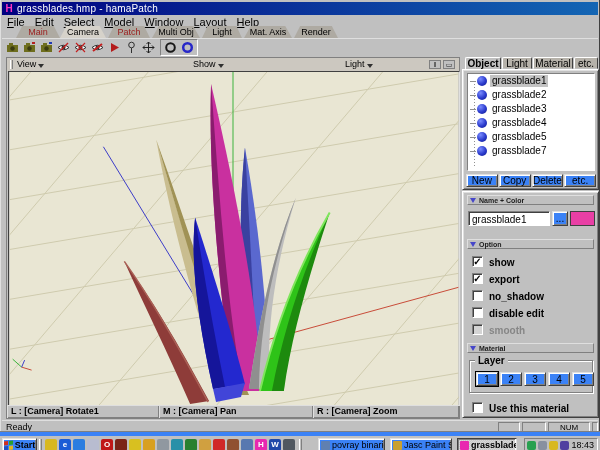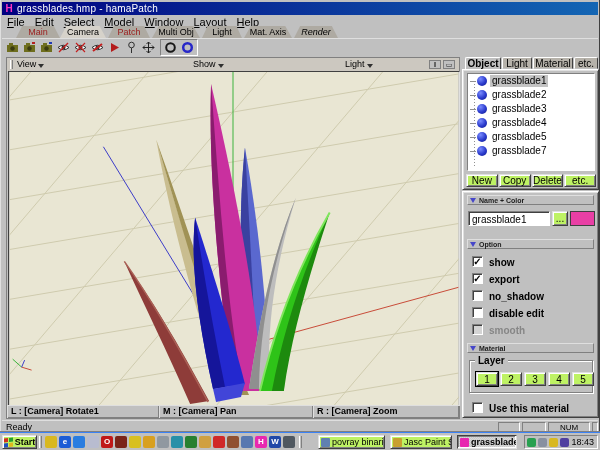--- a/index.html
+++ b/index.html
@@ -2,21 +2,21 @@
 <html><head>
 <meta charset="utf-8">
 <style>
   *{margin:0;padding:0;box-sizing:border-box}
   html,body{width:600px;height:450px;overflow:hidden}
   body{font-family:"Liberation Sans",sans-serif;background:#c0c0c0}
   .screen{position:relative;width:600px;height:450px;background:#c0c0c0;overflow:hidden;
     box-shadow:inset 1px 0 0 #dfdfdf, inset -1px 0 0 #404040}
   .abs{position:absolute}
   .btn{border:1px solid;border-color:#dfdfdf #404040 #404040 #dfdfdf;
-    box-shadow:inset 1px 1px 0 #fff, inset -1px -1px 0 #808080;background:#bef264;
+    box-shadow:inset 1px 1px 0 #fff, inset -1px -1px 0 #808080;background:#3b82f6;
     font-size:10px;display:flex;align-items:center;justify-content:center;cursor:default}
   
   .titlebar{left:2px;top:2px;width:596px;height:13px;background:linear-gradient(90deg,#000080,#1466b4);
     color:#fff;display:flex;align-items:center;padding-left:2px}
   .titlebar .appicon{width:10px;height:10px;font-size:10px;font-weight:bold;color:#ff35c2;line-height:10px;text-align:center;margin-right:3px}
   .titlebar .ttl{font-size:10px;font-weight:normal;letter-spacing:.2px}
   
   .menubar{left:2px;top:16px;width:596px;height:12px;display:flex;align-items:center}
   .menu-item{font-size:11px;padding:0 5px;height:12px;line-height:12px}
   
@@ -75,21 +75,21 @@
   .gb{position:absolute;border:1px solid #808080;box-shadow:inset 1px 1px 0 #fff,1px 1px 0 #fff}
   .gb-label{position:absolute;top:-6px;left:5px;background:#c0c0c0;padding:0 3px;font-size:10px;font-weight:bold}
   .laybtn{position:absolute;width:22px;height:14px;font-size:10px}
   .laybtn.active{outline:1px solid #000}
   
   .statusbar{left:2px;top:420px;width:596px;height:11px;border-top:1px solid #dfdfdf;font-size:9px}
   .ready{position:absolute;left:4px;top:1px}
   .scell{position:absolute;top:1px;height:10px;border:1px solid;border-color:#808080 #fff #fff #808080;font-size:8px;
     text-align:center;line-height:9px}
   
-  .taskbar{left:0;top:432px;width:600px;height:18px;background:#c0c0c0;border-top:1px solid #3b82f6;
+  .taskbar{left:0;top:432px;width:600px;height:18px;background:#c0c0c0;border-top:4px solid #3b82f6;
     box-shadow:0 -1px 0 #808080}
   .startbtn{position:absolute;left:2px;top:2px;width:35px;height:14px;gap:2px;font-weight:bold;font-size:9px}
   .flag{width:9px;height:9px;display:grid;grid-template-columns:4px 4px;grid-template-rows:4px 4px;gap:1px;transform:skewY(-6deg)}
   .flag i{display:block}
   .tb-div{position:absolute;top:3px;width:3px;height:12px;border-left:1px solid #fff;border-right:1px solid #808080}
   .ql{position:absolute;top:3px;width:12px;height:12px;border-radius:2px;font-size:8px;font-weight:bold;color:#fff;
     display:flex;align-items:center;justify-content:center;line-height:12px}
   .taskbtn{position:absolute;top:2px;height:14px;justify-content:flex-start;gap:2px;padding:0 2px;font-size:9px;
     white-space:nowrap;overflow:hidden}
   .taskbtn.active{font-weight:bold;border-color:#404040 #dfdfdf #dfdfdf #404040;
@@ -121,21 +121,21 @@
     <span class="menu-item"><u>L</u>ayout</span>
     <span class="menu-item"><u>H</u>elp</span>
   </div>
 
   <div class="abs modetab" style="left: 16px; width: 44px; color: rgb(156, 32, 32);">Main</div>
   <div class="abs modetab active" style="left: 60px; width: 46px; color: rgb(0, 0, 0);">Camera</div>
   <div class="abs modetab" style="left: 108px; width: 42px; color: rgb(156, 32, 32);">Patch</div>
   <div class="abs modetab" style="left: 152px; width: 48px; color: rgb(0, 0, 0);">Multi Obj</div>
   <div class="abs modetab" style="left: 202px; width: 40px; color: rgb(0, 0, 0);">Light</div>
   <div class="abs modetab" style="left: 244px; width: 48px; color: rgb(0, 0, 0);">Mat. Axis</div>
-  <div class="abs modetab" style="left: 294px; width: 44px; color: rgb(0, 0, 0); font-style: italic;">Render</div>
+  <div class="abs modetab" style="left: 294px; width: 44px; color: rgb(0, 0, 0);">Render</div>
   <div class="abs tabline"></div>
 
   <div class="abs toolbar">
     <span class="tbtn">
         <svg width="13" height="13">
           <rect x="1" y="4" width="11" height="7" fill="#6e6e1e"></rect>
           <rect x="3" y="2" width="4" height="2" fill="#6e6e1e"></rect>
           <circle cx="6.5" cy="7.5" r="2.2" fill="#3a3a10"></circle>
         </svg>
       </span>

